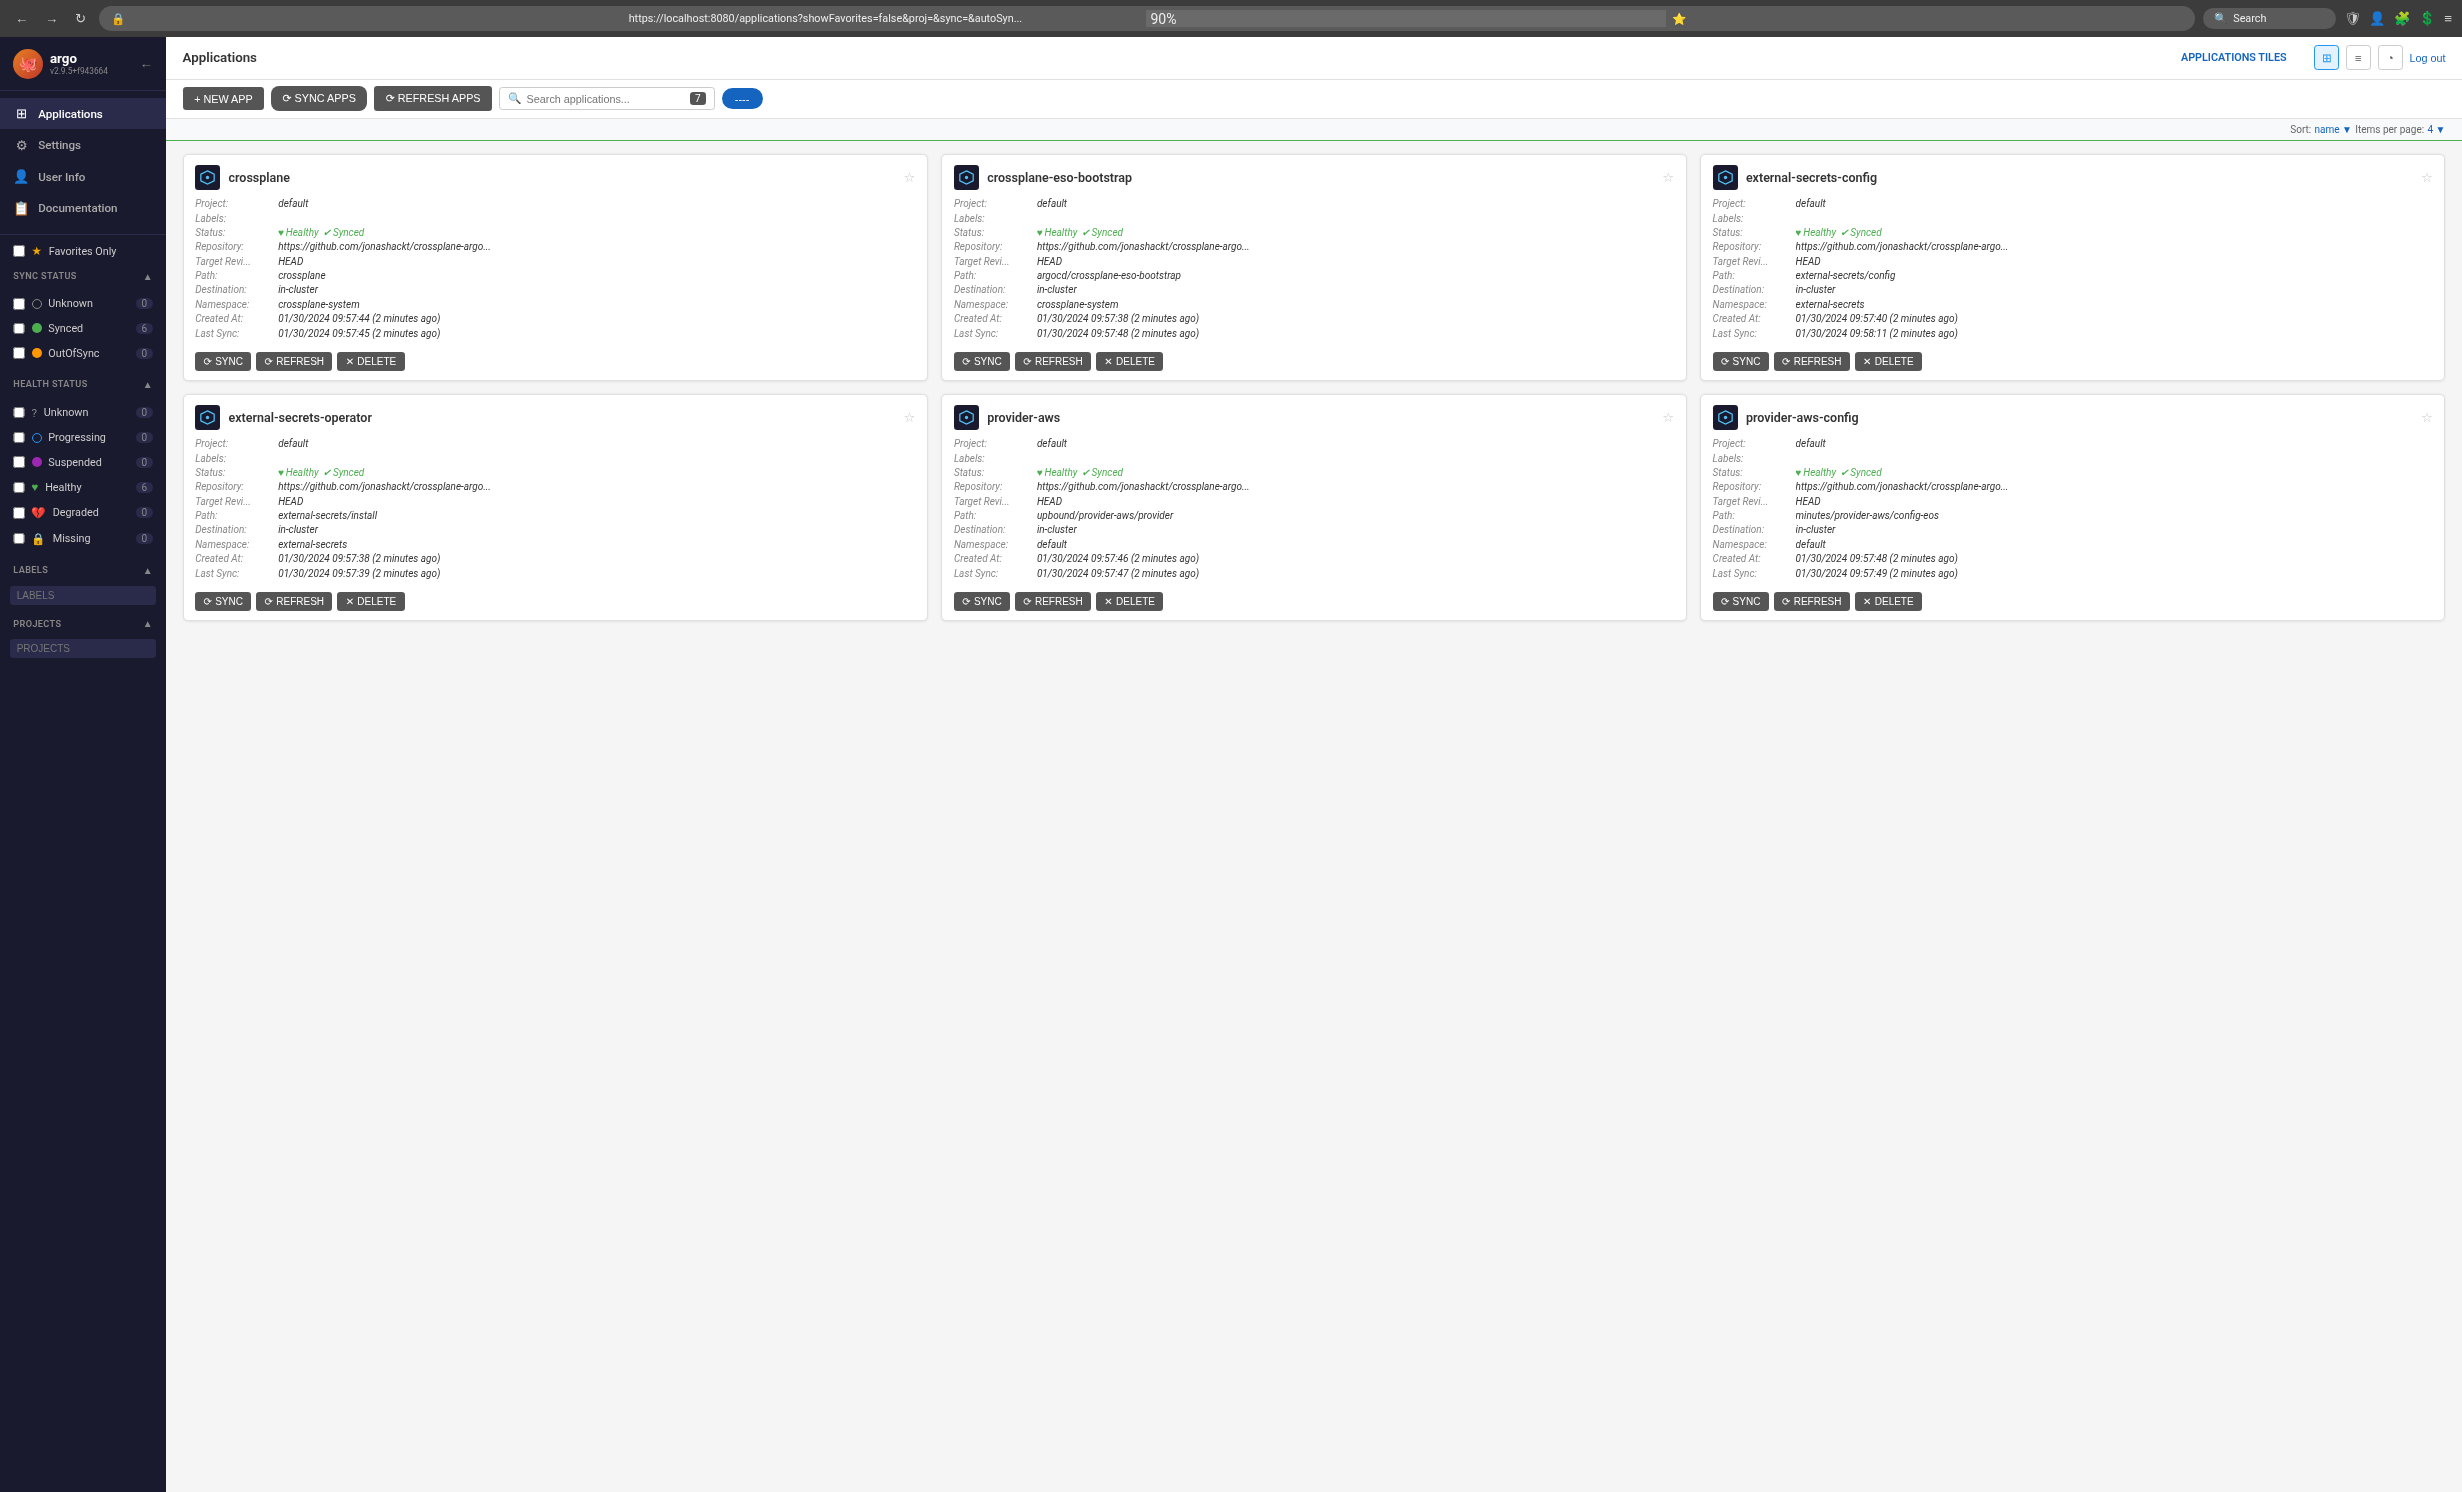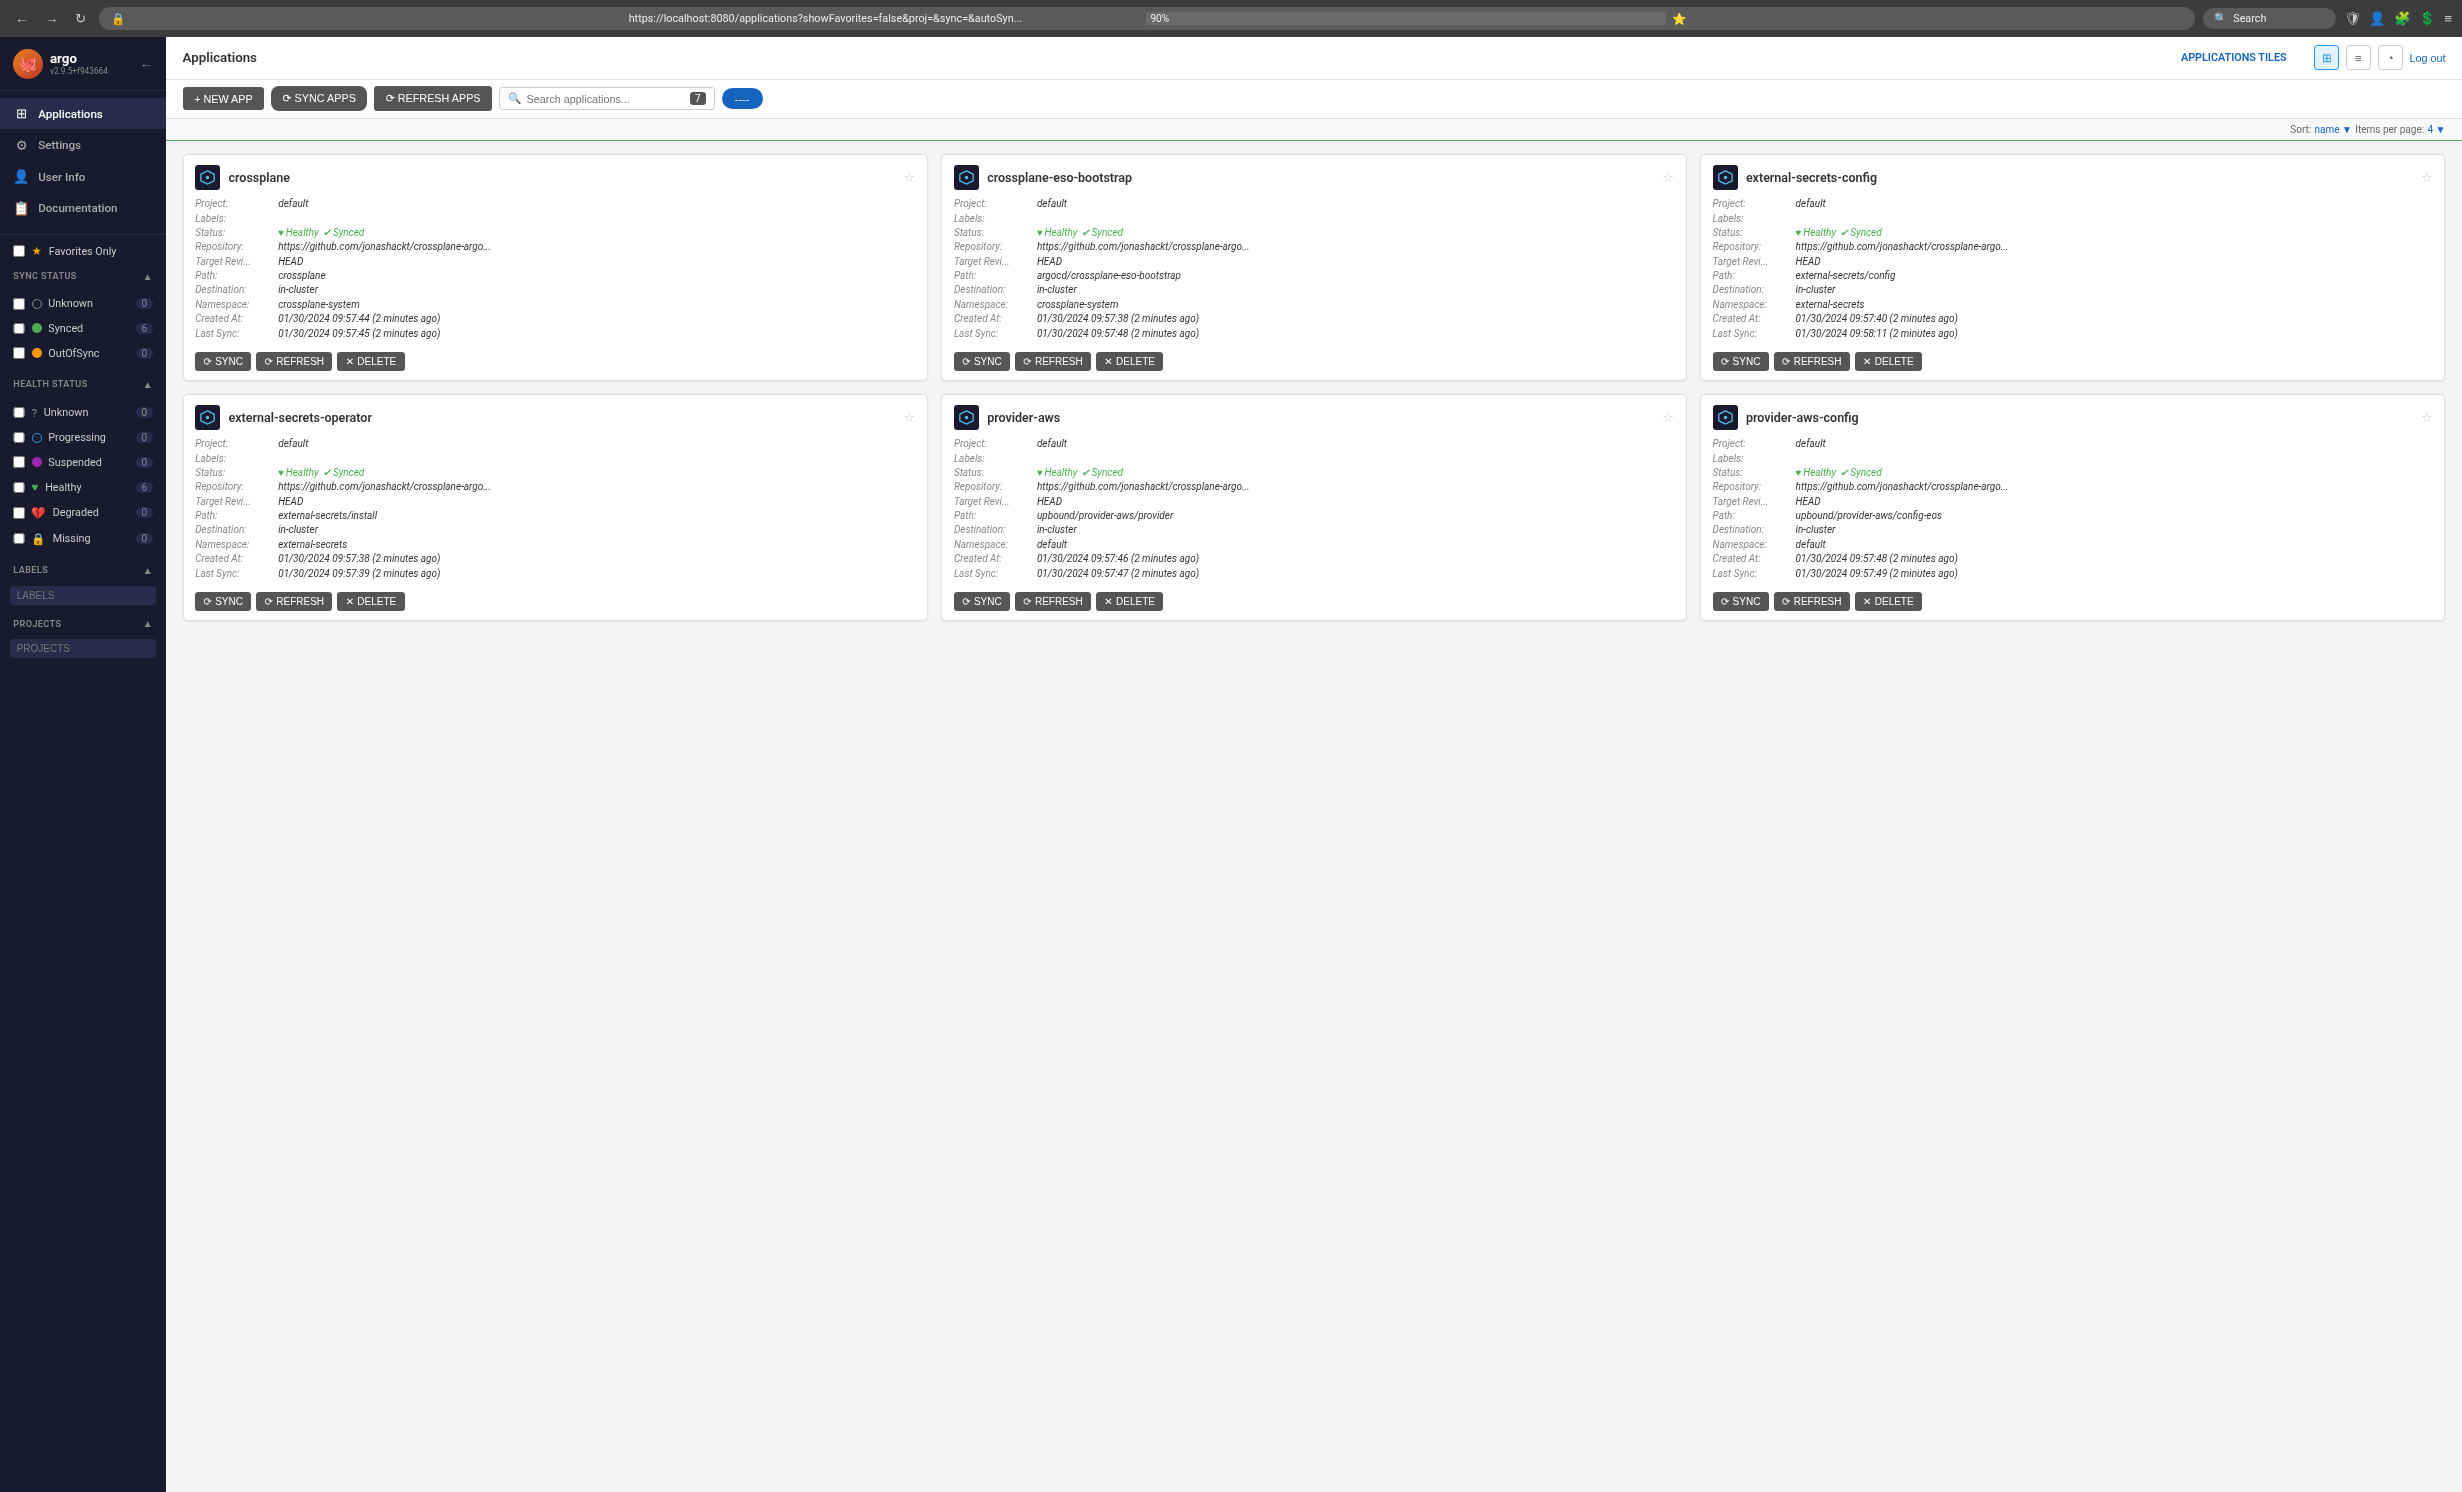--- a/index.html
+++ b/index.html
@@ -4,21 +4,21 @@
   <style>
     * { box-sizing: border-box; margin: 0; padding: 0; }
     body { font-family: -apple-system, BlinkMacSystemFont, 'Segoe UI', Roboto, sans-serif; font-size: 10.8px; background: #f5f5f5; display: flex; flex-direction: column; height: 100vh; overflow: hidden; }
 
     
     .browser-bar { background: #3c3c3c; padding: 5px 10px; display: flex; align-items: center; gap: 8.3px; height: 37px; }
     .browser-nav { display: flex; gap: 6.7px; align-items: center; }
     .nav-btn { background: none; border: none; color: #ccc; font-size: 13.3px; cursor: pointer; padding: 1.7px 5px; }
     .address-bar { flex: 1; background: #5a5a5a; border-radius: 16.6px; padding: 4.2px 11.6px; color: #eee; font-size: 10.8px; display: flex; align-items: center; gap: 6.7px; }
     .address-bar span { flex: 1; overflow: hidden; text-overflow: ellipsis; white-space: nowrap; }
-    .zoom-badge { background: #6a6a6a; color: #eee; border-radius: 0; padding: 0.8px 4.2px; font-size: 10px; }
+    .zoom-badge { background: #6a6a6a; color: #eee; border-radius: 0; padding: 0.8px 4.2px; font-size: 14px; }
     .browser-search { background: #5a5a5a; border-radius: 16.6px; padding: 4.2px 11.6px; color: #eee; font-size: 10.8px; display: flex; align-items: center; gap: 5px; min-width: 133px; }
     .browser-icons { display: flex; gap: 8.3px; align-items: center; color: #ccc; font-size: 13.3px; }
 
     
     .app { display: flex; flex: 1; overflow: hidden; }
 
     
     .sidebar { width: 166px; background: #1a1a2e; color: #ccc; display: flex; flex-direction: column; overflow-y: auto; flex-shrink: 0; }
     .sidebar-header { padding: 11.6px 13.3px; display: flex; align-items: center; justify-content: space-between; border-bottom: 0.8px solid #2a2a4a; }
     .sidebar-logo { display: flex; align-items: center; gap: 6.7px; }
@@ -690,21 +690,21 @@
       <div class="card-row">
         <span class="card-label">Repository:</span>
         <span class="card-value" style="overflow:hidden;text-overflow:ellipsis;white-space:nowrap;">https://github.com/jonashackt/crossplane-argo...</span>
       </div>
       <div class="card-row">
         <span class="card-label">Target Revi...</span>
         <span class="card-value">HEAD</span>
       </div>
       <div class="card-row">
         <span class="card-label">Path:</span>
-        <span class="card-value">upbound/provider-aws/config-eos</span>
+        <span class="card-value">minutes/provider-aws/config-eos</span>
       </div>
       <div class="card-row">
         <span class="card-label">Destination:</span>
         <span class="card-value">in-cluster</span>
       </div>
       <div class="card-row">
         <span class="card-label">Namespace:</span>
         <span class="card-value">default</span>
       </div>
       <div class="card-row">

